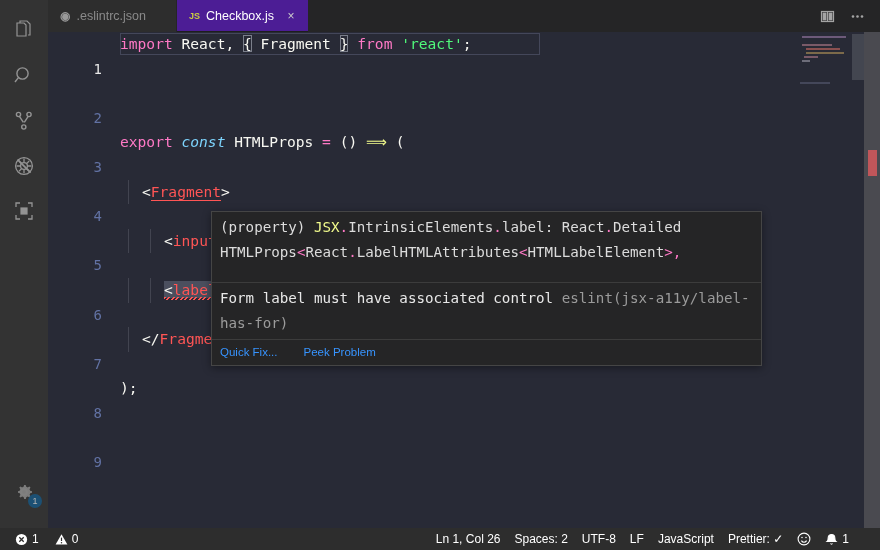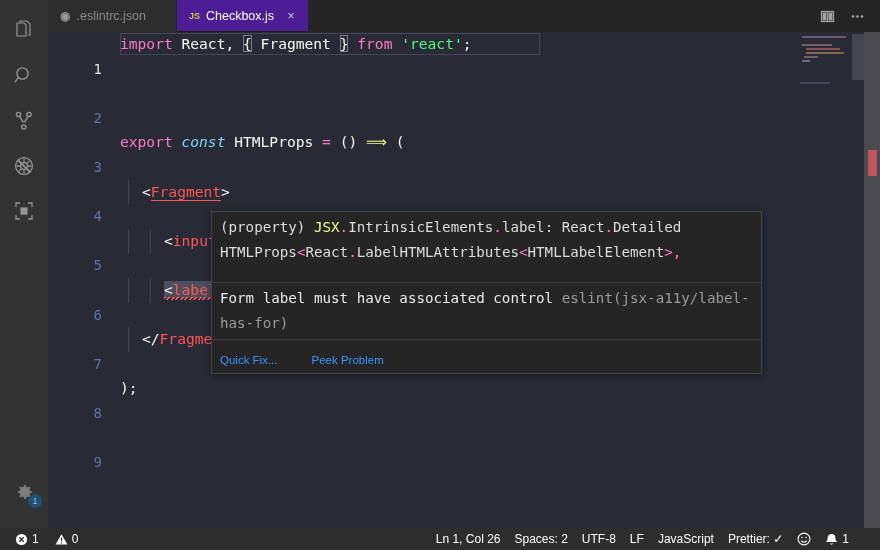--- a/index.html
+++ b/index.html
@@ -137,21 +137,21 @@
   }
   .hv-sec { padding:3px 8px 4px 8px; }
   .hv-sec + .hv-sec { border-top:1px solid #3c3c3c;margin-top:14px; }
   .hv-code { color:#dcdcdc; }
   .hv-type { color:#f1fa8c; }
   .hv-dot  { color:#ff79c6; }
   .hv-angle{ color:#ff79c6; }
   .hv-msg-main { color:#e8e8e8; }
   .hv-msg-src  { color:#9b9b9b; }
   .hv-actions {
-    padding:12px 8px 5px 8px; display:flex; gap:34px;
+    padding:4px 8px 5px 8px; display:flex; gap:26px;
     border-top:1px solid #3c3c3c;
     font-family:"Liberation Sans", sans-serif; font-size:11.5px; line-height:16px;
   }
   .hv-link { color:#3794ff; }
 
   
   .statusbar {
     position:absolute; left:0; bottom:0; width:880px; height:22px;
     background:#2d2d2d; display:flex; align-items:center;
     font-size:12px; color:#ffffff;

